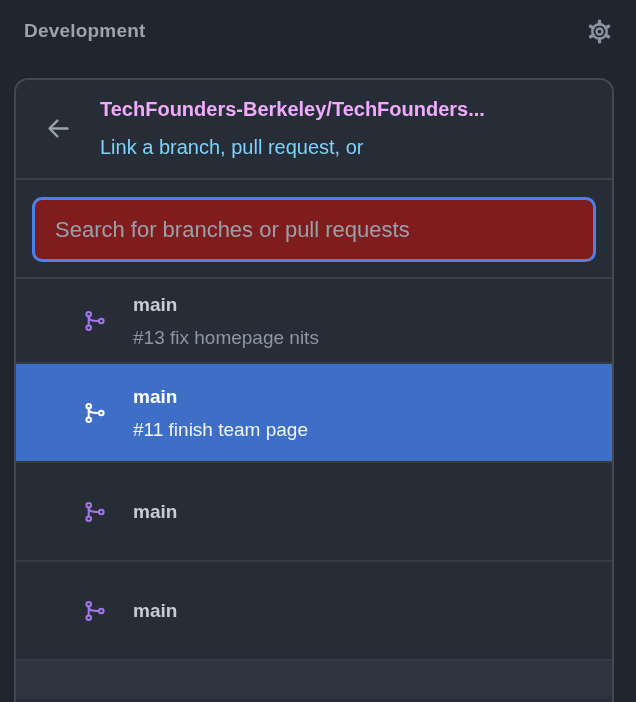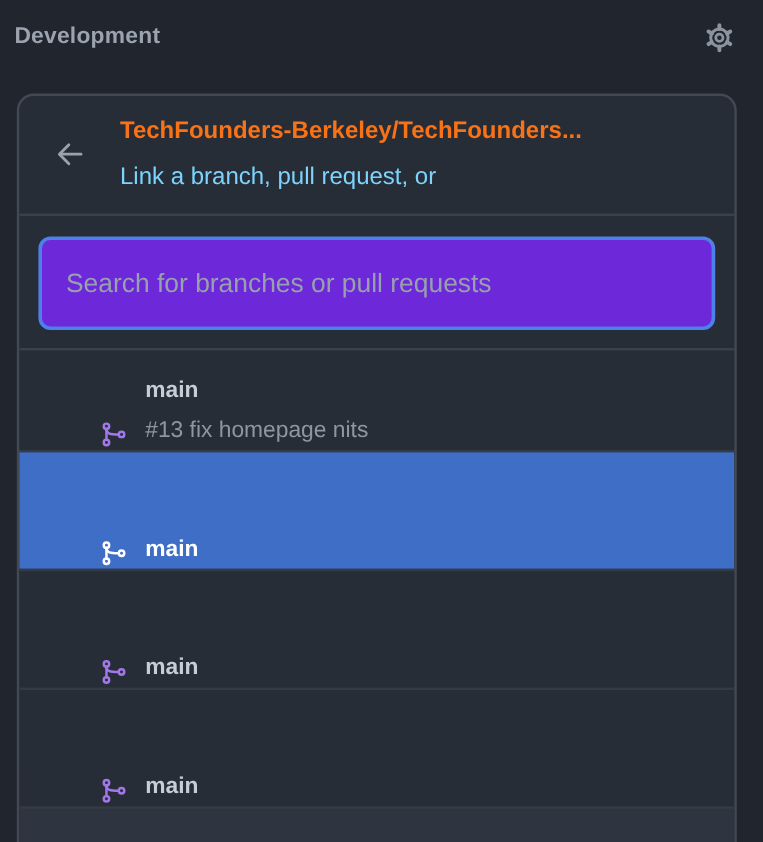--- a/index.html
+++ b/index.html
@@ -8,21 +8,21 @@
     background:#20252e;
     font-family:"Liberation Sans", sans-serif;
     position:relative;
     -webkit-font-smoothing:antialiased;
   }
 
   
   .top-header {
     position:absolute; top:0; left:0; right:0; height:62px;
     display:flex; align-items:center; justify-content:space-between;
-    padding:0 22px 0 12px;
+    padding:0 22px 0 24px;
   }
   .hdr-title { font-size:19px; font-weight:bold; color:#9ba3ae; letter-spacing:.2px; }
   .gear { width:30px; height:30px; display:flex; align-items:center; justify-content:center; cursor:pointer; }
 
   
   .panel {
     position:absolute; left:14px; top:78px; width:600px; height:700px;
     background:#272d37;
     border:2px solid #424954;
     border-radius:14px;
@@ -33,46 +33,47 @@
   .panel-header {
     display:flex; align-items:center;
     border-bottom:2px solid #3a414b;
     padding:10px 12px 12px 0;
   }
   .back {
     width:84px; flex:none; display:flex; align-items:center; justify-content:center;
     cursor:pointer; color:#9aa2ac;
   }
   .header-text { min-width:0; font-size:20px; line-height:38px; }
-  .repo-title { font-weight:bold; color:#f97316; white-space:nowrap; overflow:hidden; }
+  .repo-title { font-weight:bold; color:#f0abfc; white-space:nowrap; overflow:hidden; }
   .subtitle   { color:#7dd3fc; }
   .create-link{ color:#4c80e1; cursor:pointer; text-decoration:none; display:inline-block; }
 
   
   .search-section { padding:17px 16px 15px 16px; border-bottom:2px solid #3a414b; }
   .search {
-    width:100%; height:78px;
-    background:#6d28d9;
+    width:100%; height:65px;
+    background:#7f1d1d;
     border:3px solid #4d80e8;
     border-radius:10px;
     outline:none;
     color:#c9d1d9;
     font-family:"Liberation Sans", sans-serif;
     font-size:22px;
     padding:0 20px;
   }
   .search::placeholder { color:#97a1ac; opacity:1; }
 
   
   .list { }
   .row {
-    display:flex; align-items:flex-end;
+    display:flex; align-items:center;
     height:99px;
     cursor:pointer;
     color:#a277ea; 
+    gap:12px;
   }
   .row + .row { border-top:2px solid #343b45; }
   .row-first { height:83px; }
   .row.selected { background:#3e6ec6; color:#ffffff; }
   .bicon { flex:none; width:26px; height:26px; margin-left:66px; margin-right:13px; display:flex; align-items:center; justify-content:center; }
   .rowtext { min-width:0; font-size:19px; line-height:33px; }
   .bname   { font-weight:bold; color:#c6cdd6; }
   .bdetail { color:#8d96a1; }
   .row.selected .bname   { color:#ffffff; }
   .row.selected .bdetail { color:#f2f5f9; }
@@ -134,20 +135,21 @@
         <svg width="26" height="26" viewBox="0 0 24 24" fill="none" stroke="currentColor" stroke-width="1.9" stroke-linecap="round">
           <circle cx="6.2" cy="5.8" r="2.1"></circle>
             <circle cx="6.2" cy="18.2" r="2.1"></circle>
             <circle cx="17.8" cy="12" r="2.1"></circle>
           <path d="M6.2 7.9 V16.1"></path>
             <path d="M6.2 7.9 C6.2 11.6 9 12 15.7 12"></path>
         </svg>
       </span>
       <div class="rowtext">
         <div class="bname">main</div>
+        <div class="bdetail">#11 finish team page</div>
       </div>
     </div>
 
     <div class="row">
       <span class="bicon">
         <svg width="26" height="26" viewBox="0 0 24 24" fill="none" stroke="currentColor" stroke-width="1.9" stroke-linecap="round">
           <circle cx="6.2" cy="5.8" r="2.1"></circle>
             <circle cx="6.2" cy="18.2" r="2.1"></circle>
             <circle cx="17.8" cy="12" r="2.1"></circle>
           <path d="M6.2 7.9 V16.1"></path>

